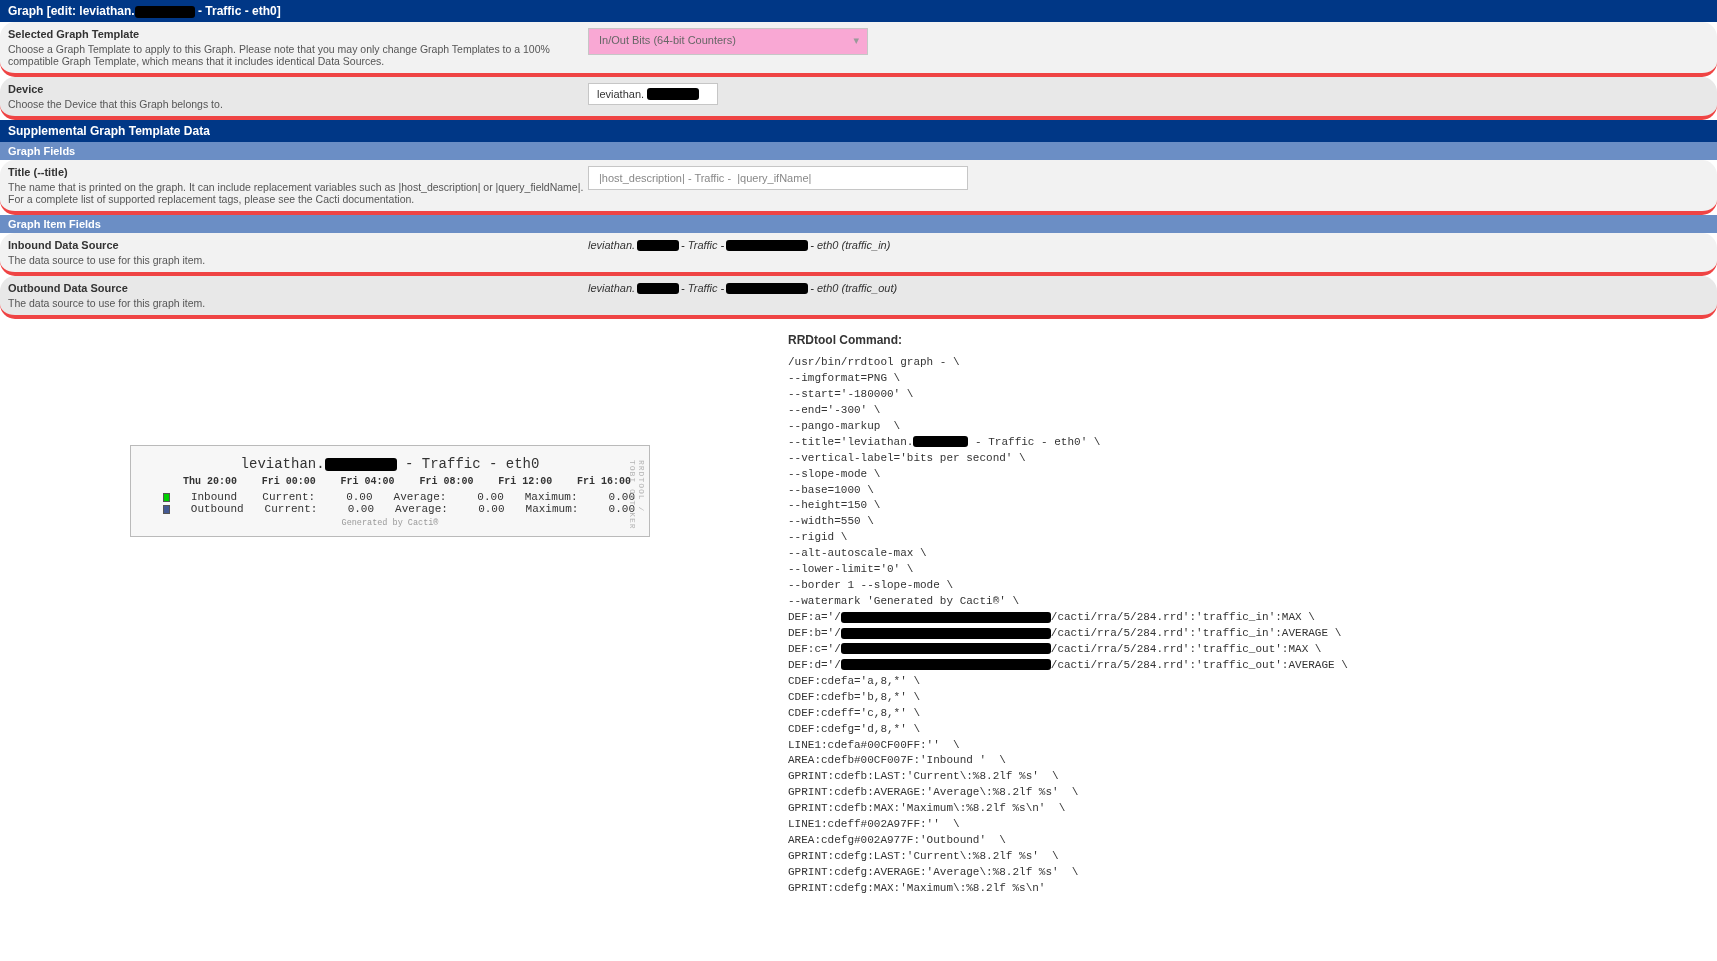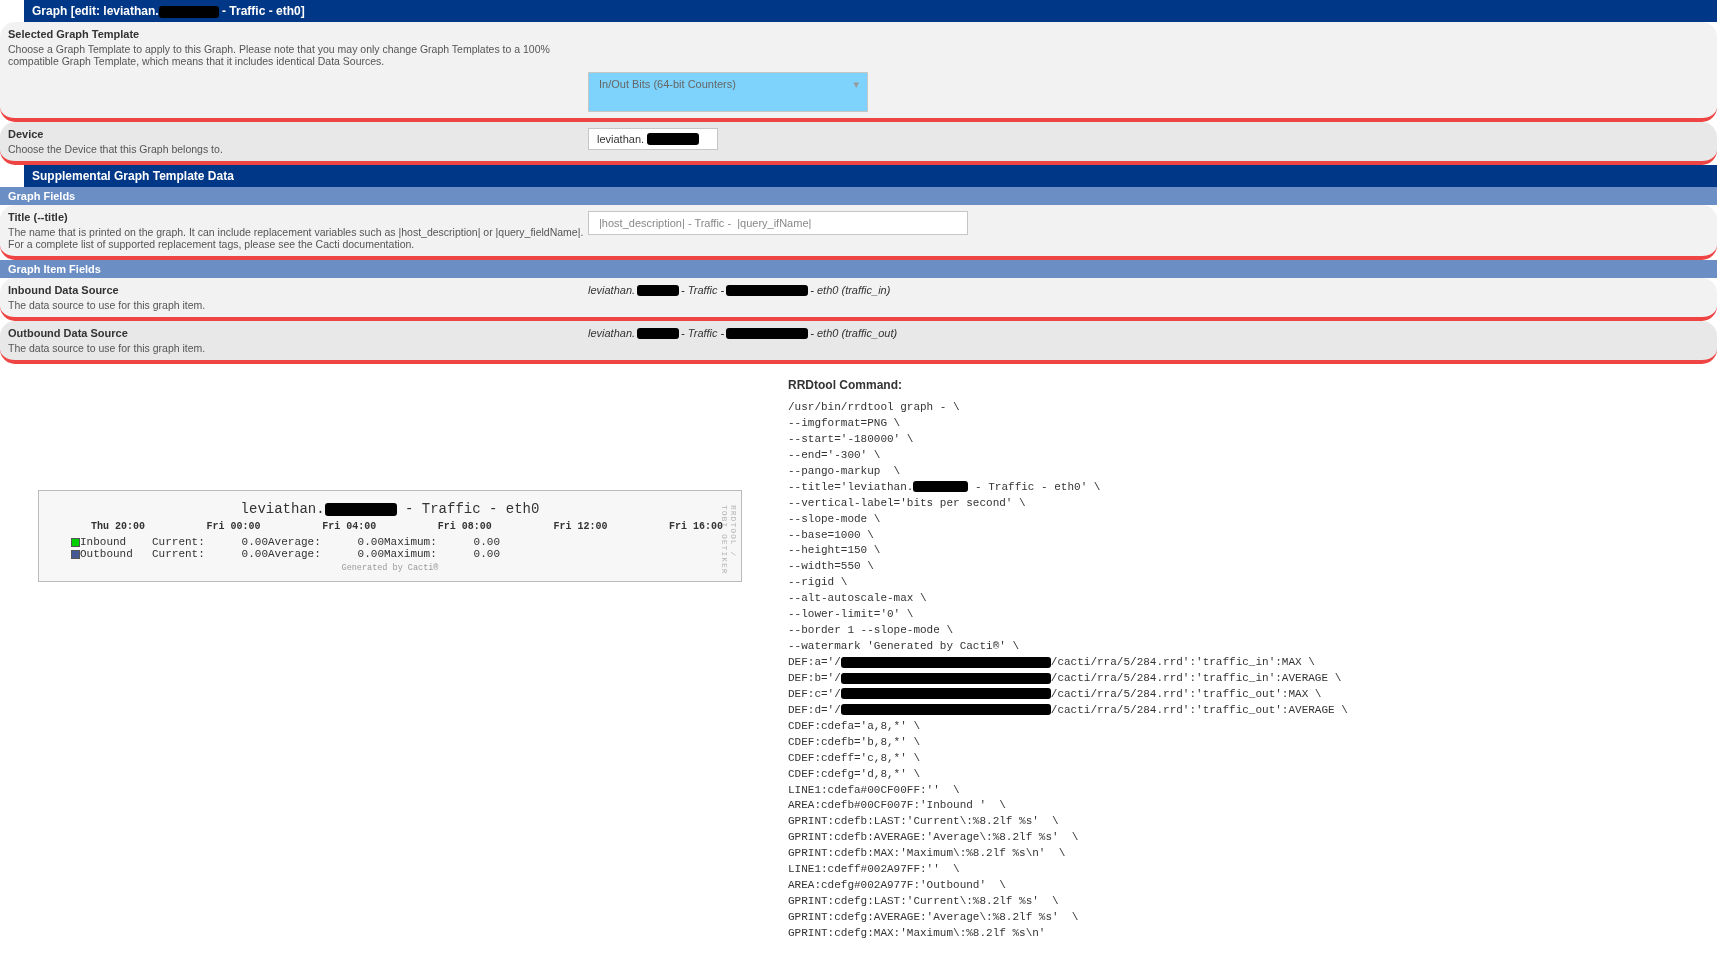--- a/index.html
+++ b/index.html
@@ -9,21 +9,20 @@
     font-size: 11px;
     background: #ffffff;
     color: #333;
   }
   .header-bar {
     background: #003786;
     color: #ffffff;
     font-weight: bold;
     padding: 4px 8px;
     font-size: 12px;
-    margin-left: 24px;
   }
   .subheader-bar {
     background: #6B8EC5;
     color: #ffffff;
     font-weight: bold;
     padding: 3px 8px;
     font-size: 11px;
   }
   .form-row {
     display: flex;
@@ -47,27 +46,26 @@
     color: #333;
     margin-bottom: 3px;
   }
   .field-desc {
     font-size: 10.5px;
     color: #555;
   }
   .select-widget {
     display: inline-block;
     border: 1px solid #c6c6c6;
-    background: #7dd3fc;
-    padding: 5px 28px 21px 10px;
+    background: #f9a8d4;
+    padding: 5px 28px 8px 10px;
     width: 280px;
     position: relative;
     font-size: 11px;
     color: #666;
-    margin-top: 44px;
   }
   .select-widget::after {
     content: "▾";
     position: absolute;
     right: 8px;
     top: 5px;
     color: #999;
   }
   .text-input {
     border: 1px solid #c6c6c6;
@@ -126,21 +124,21 @@
     font-family: "Courier New", monospace;
     font-size: 11px;
     line-height: 1.45;
     color: #333;
     white-space: pre;
   }
   .cmd-line { display:block; white-space:pre; }
   .graph-box {
     border: 1px solid #bababa;
     background: #f7f7f7;
-    width: 704px;
+    width: 520px;
     padding: 10px 14px 8px 14px;
     position: relative;
   }
   .graph-title {
     text-align: center;
     font-family: "Courier New", monospace;
     font-size: 14px;
     margin-bottom: 4px;
   }
   .plot-wrap {
@@ -183,21 +181,21 @@
     padding-right: 4px;
     margin-top: 3px;
     font-weight: bold;
   }
   .legend {
     font-family: "Courier New", monospace;
     font-size: 11px;
     margin-top: 4px;
     padding-left: 18px;
   }
-  .legend-row { display:flex; gap:0; align-items:center;}
+  .legend-row { display:flex; gap:21px; align-items:center;}
   .swatch { width:9px; height:9px; display:inline-block; border:1px solid #555;}
   .legend-cell { display:inline-block; }
   .footer-small {
     text-align:center;
     font-family: "Courier New", monospace;
     font-size: 8.5px;
     color:#9a9a9a;
     margin-top:3px;
   }
   .side-label {

